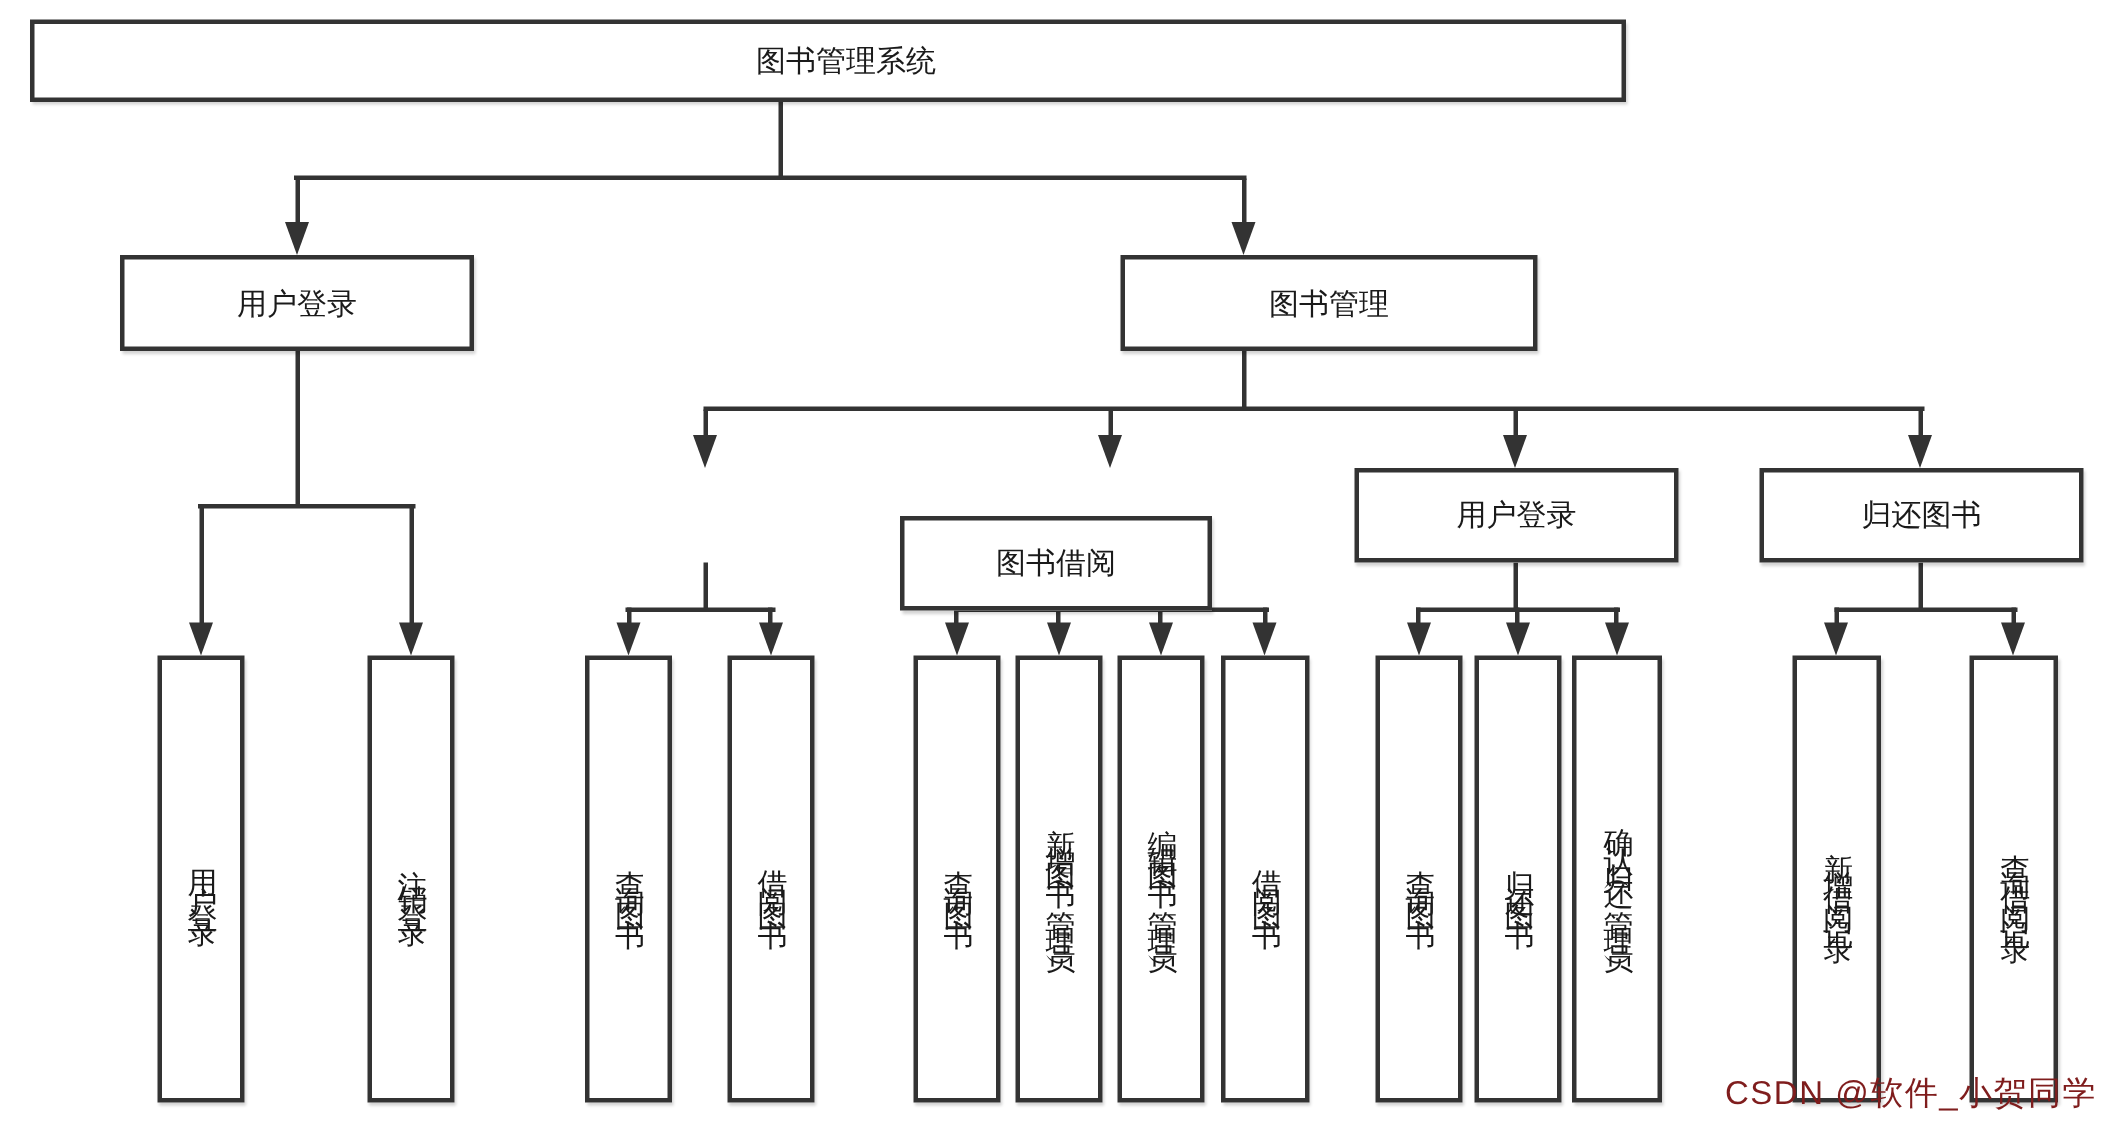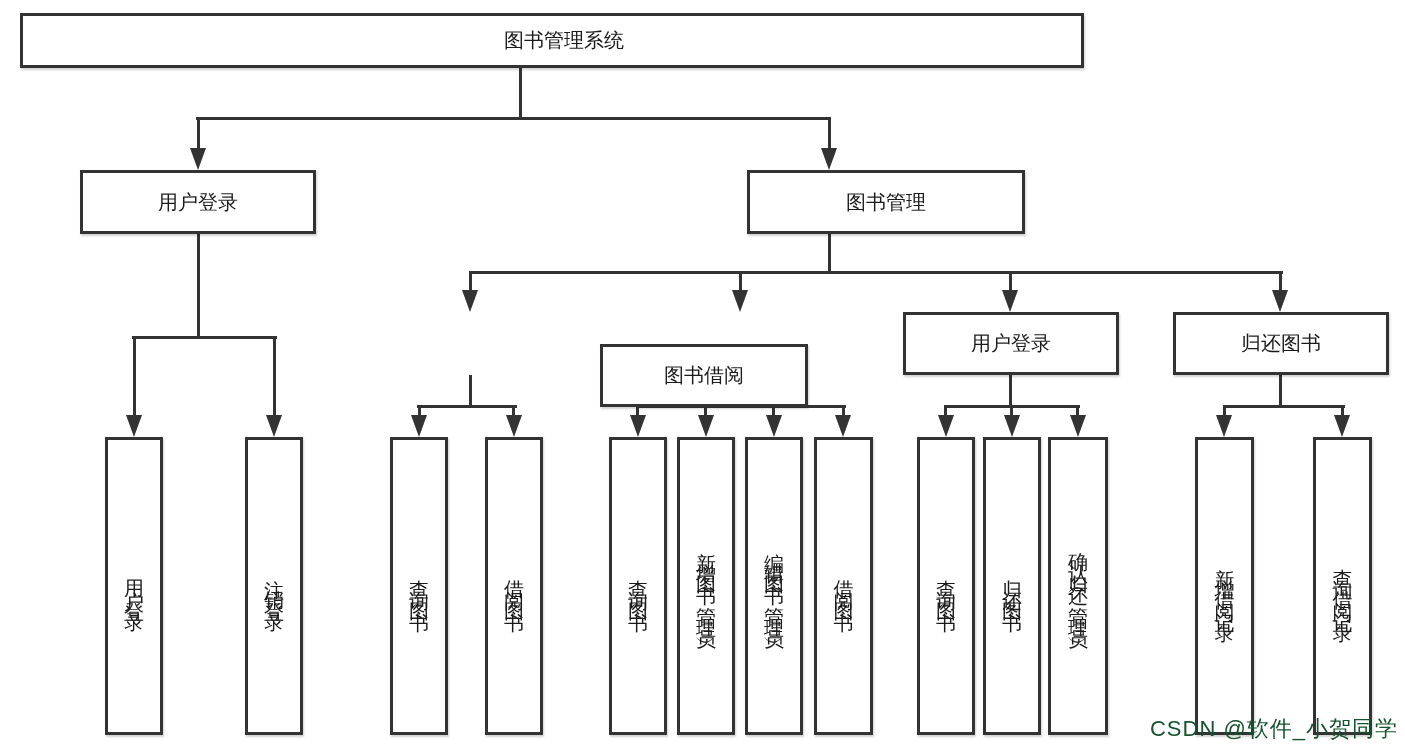--- a/index.html
+++ b/index.html
@@ -41,21 +41,21 @@
     height: 0;
     border-left: 8px solid transparent;
     border-right: 8px solid transparent;
     border-top: 22px solid #333333;
   }
   .watermark {
     position: absolute;
     right: 7px;
     bottom: 3px;
     font-size: 22px;
-    color: #14532d;
+    color: #7f1d1d;
     letter-spacing: 1px;
     z-index: 6;
     white-space: nowrap;
   }
 </style>
 </head>
 <body>
 
 <div class="stage">
 

